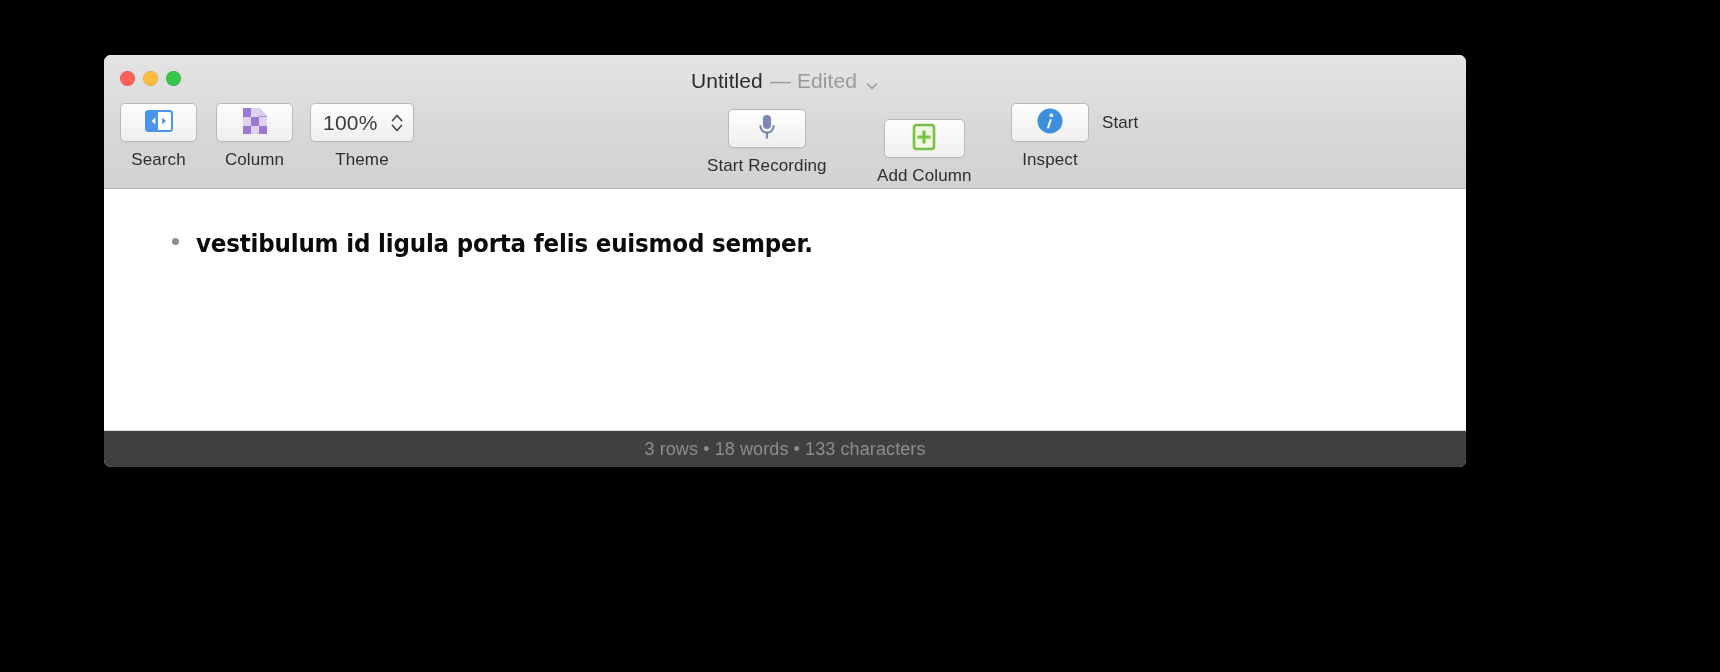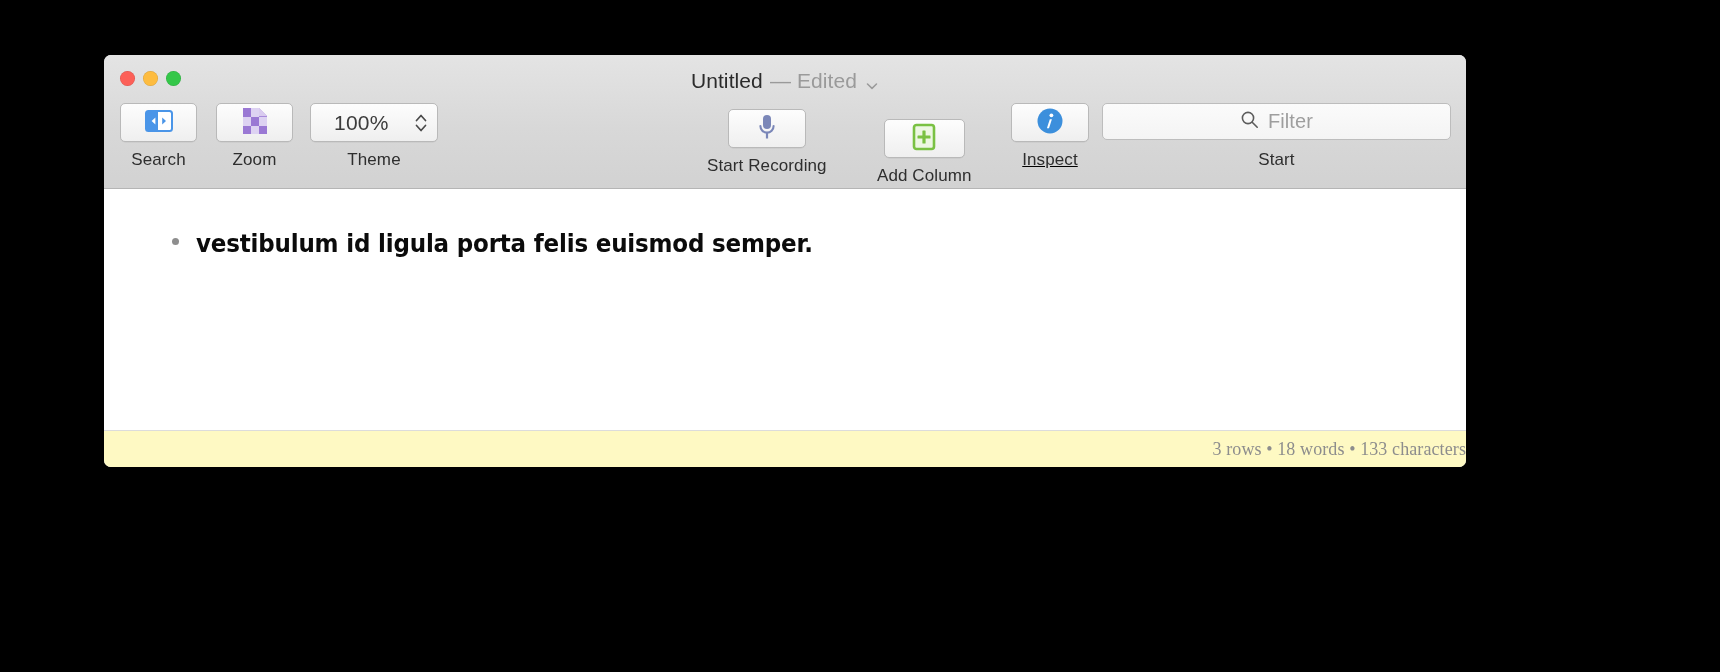--- a/index.html
+++ b/index.html
@@ -118,30 +118,30 @@
     white-space: nowrap;
     letter-spacing: 0.1px;
   }
 
   
   #item-sidebar  { left: 16px;  top: 0; }
   #item-theme    { left: 112px; top: 0; }
   #item-zoom     { left: 206px; top: 0; }
   #item-record   { left: 603px; top: 6px; }
   #item-addcol   { left: 773px; top: 16px; }
-  #item-inspect  { left: 907px; top: 0; text-decoration: underline; }
+  #item-inspect  { left: 907px; top: 0; }
   #item-search   { left: 998px; top: 0; }
 
   #item-sidebar .tb-btn { width: 77px; }
   #item-theme   .tb-btn { width: 77px; }
 
   .stepper-field {
-    width: 128px;
+    width: 104px;
     justify-content: space-between;
-    padding: 0 9px 0 23px;
+    padding: 0 9px 0 12px;
     text-align: right;
   }
   .stepper-value {
     font-size: 21px;
     color: #3c3c3c;
     letter-spacing: 0.2px;
   }
   .stepper-arrows { width: 14px; height: 26px; }
 
   #item-record  .tb-btn { width: 78px; }
@@ -201,26 +201,25 @@
     letter-spacing: -0.2px;
     transform: scaleX(0.92);
     transform-origin: left center;
     white-space: nowrap;
   }
 
   
   .statusbar {
     flex: 0 0 auto;
     height: 37px;
-    background: #fef9c3;
+    background: #404040;
     border-top: 1px solid #dcdcdc;
     display: flex;
     align-items: center;
-    justify-content: flex-end;
-    font-family: Liberation Serif, serif;
+    justify-content: center;
   }
   .status-text {
     font-size: 18px;
     color: #8d8d8d;
     letter-spacing: 0.1px;
   }
 </style>
 </head>
 <body>
 
@@ -272,21 +271,21 @@
                 <rect x="9" y="10" width="8" height="9" fill="#9a78d4"></rect>
                 <rect x="1" y="19" width="8" height="8" fill="#9a78d4"></rect>
                 <rect x="17" y="19" width="8" height="8" fill="#9a78d4"></rect>
                 <rect x="9" y="1" width="8" height="9" fill="#ddd2f2"></rect>
                 <rect x="1" y="10" width="8" height="9" fill="#ddd2f2"></rect>
                 <rect x="17" y="10" width="8" height="9" fill="#ddd2f2"></rect>
                 <rect x="9" y="19" width="8" height="8" fill="#ddd2f2"></rect>
               </svg>
             </span>
           </div>
-          <span class="tb-label">Zoom</span>
+          <span class="tb-label">Column</span>
         </div>
 
         <div class="tb-item" id="item-zoom">
           <div class="tb-btn stepper-field">
             <span class="stepper-value">100%</span>
             <span class="stepper-arrows">
               <svg width="14" height="26" viewBox="0 0 14 26">
                 <path d="M2.5 10.5 L7 5.5 L11.5 10.5" fill="none" stroke="#4a4a4a" stroke-width="1.7" stroke-linecap="round" stroke-linejoin="round"></path>
                 <path d="M2.5 15.5 L7 20.5 L11.5 15.5" fill="none" stroke="#4a4a4a" stroke-width="1.7" stroke-linecap="round" stroke-linejoin="round"></path>
               </svg>
@@ -328,29 +327,20 @@
                 <circle cx="14" cy="14" r="12.5" fill="#3c8fdc"></circle>
                 <circle cx="15.4" cy="8.3" r="1.9" fill="#ffffff"></circle>
                 <path d="M15.9 12.2 L13.0 21.2 L10.9 21.2 L13.8 12.2 Z" fill="#ffffff"></path>
               </svg>
             </span>
           </div>
           <span class="tb-label">Inspect</span>
         </div>
 
         <div class="tb-item" id="item-search">
-          <div class="search-field">
-            <span>
-              <svg width="19" height="19" viewBox="0 0 19 19">
-                <circle cx="8" cy="8" r="5.6" fill="none" stroke="#5c5c5c" stroke-width="1.6"></circle>
-                <path d="M12.2 12.2 L17.2 17.2" stroke="#5c5c5c" stroke-width="1.6" stroke-linecap="round"></path>
-              </svg>
-            </span>
-            <span class="search-placeholder">Filter</span>
-          </div>
           <span class="tb-label">Start</span>
         </div>
 
       </div>
     </div>
 
     <div class="doc-body">
       <ul class="row-list">
         <li class="row">
           <span class="row-bullet"></span>

